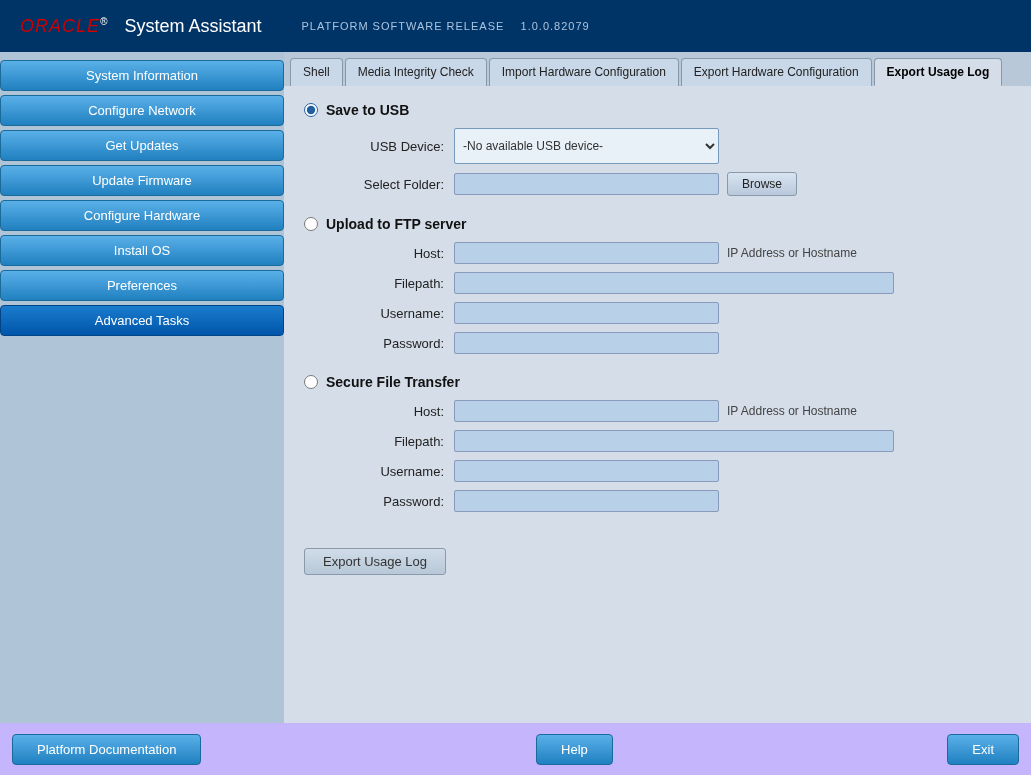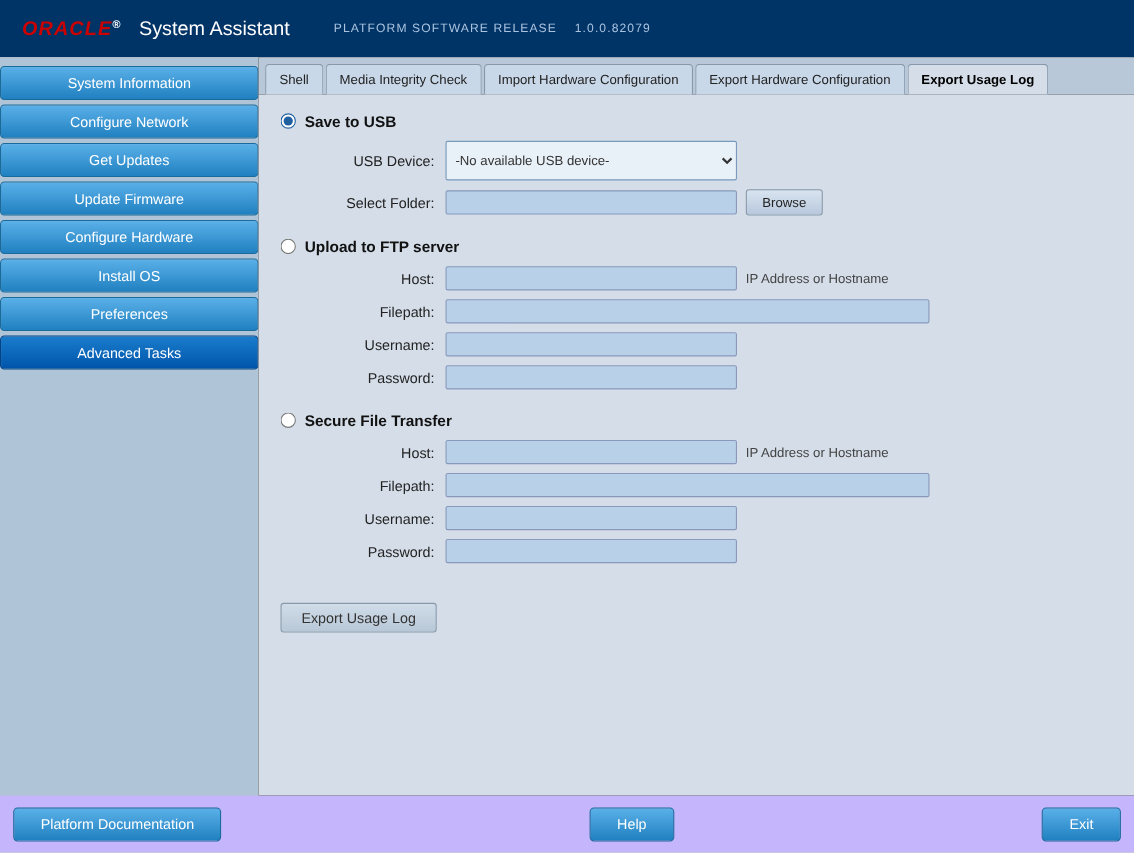--- a/index.html
+++ b/index.html
@@ -17,21 +17,21 @@
       background: #003366;
       height: 52px;
       display: flex;
       align-items: center;
       padding: 0 20px;
       gap: 16px;
     }
     #oracle-logo {
       color: #fff;
       font-size: 18px;
-      font-weight: bold;
+      font-weight: normal;
       font-style: italic;
       letter-spacing: 1px;
     }
     #oracle-logo span {
       color: #cc0000;
     }
     #system-assistant-label {
       color: #fff;
       font-size: 18px;
       font-weight: normal;
@@ -44,21 +44,21 @@
     }
 
     
     #main {
       display: flex;
       height: calc(775px - 52px - 52px);
     }
 
     
     #sidebar {
-      width: 235px;
+      width: 284px;
       background: #b0c4d8;
       padding: 8px 0;
       display: flex;
       flex-direction: column;
       gap: 4px;
     }
     .sidebar-btn {
       background: linear-gradient(to bottom, #5ab0e8, #2080c0);
       color: #fff;
       border: 1px solid #1a6a9a;
@@ -71,21 +71,21 @@
       width: 100%;
     }
     .sidebar-btn.active {
       background: linear-gradient(to bottom, #1a7ccc, #0055aa);
       border: 1px solid #004488;
     }
 
     
     #content {
       flex: 1;
-      background: #000000;
+      background: #701a75;
       display: flex;
       flex-direction: column;
     }
 
     
     #tabs {
       display: flex;
       background: #b8c8d8;
       padding: 6px 6px 0 6px;
       gap: 2px;

